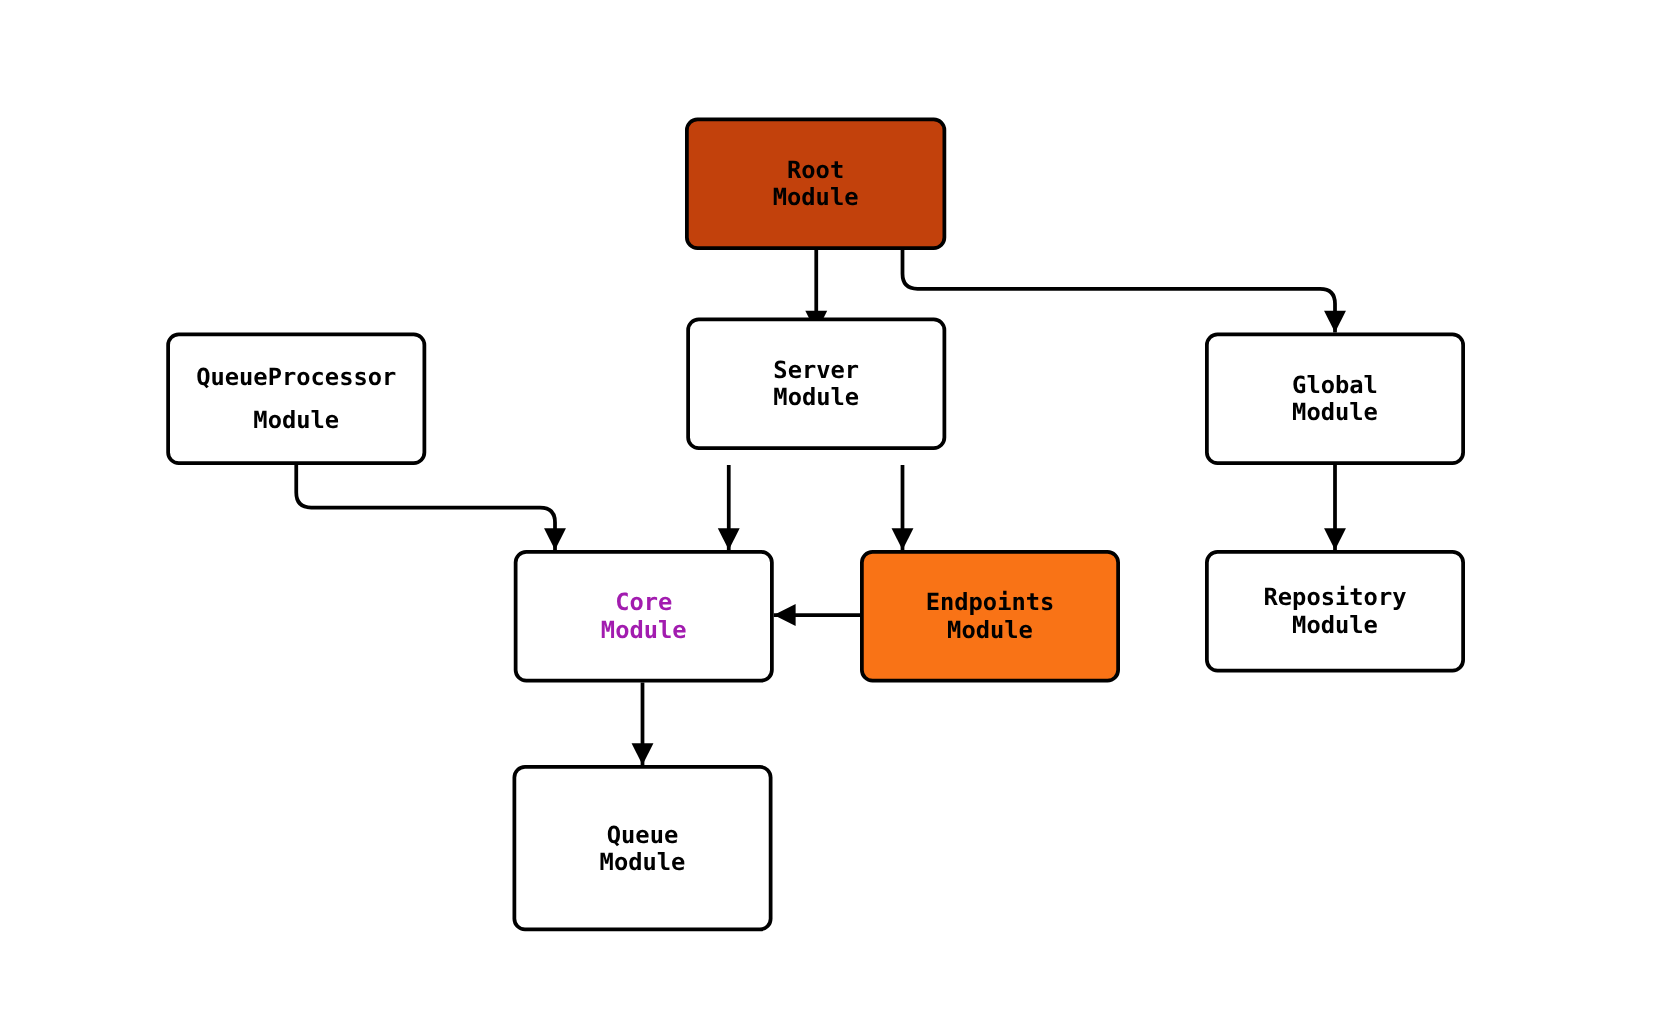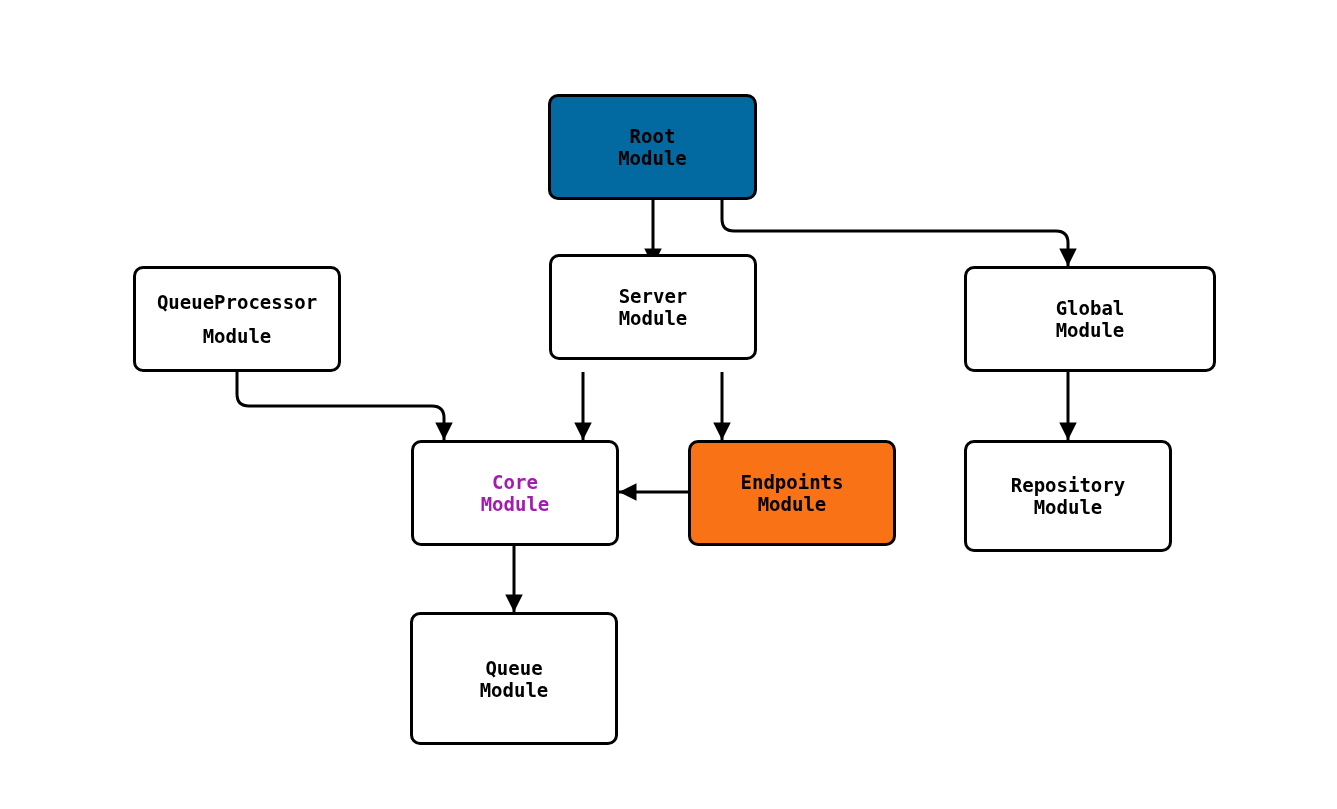--- a/index.html
+++ b/index.html
@@ -62,45 +62,45 @@
         <path class="edge" d="M722,200 L722,219 Q722,231 734,231 L1056,231 Q1068,231 1068,243 L1068,266" stroke="#000000" stroke-width="3" marker-end="url(#arrowhead)"></path>
         <path class="edge" d="M237,372 L237,394 Q237,406 249,406 L432,406 Q444,406 444,418 L444,440" stroke="#000000" stroke-width="3" marker-end="url(#arrowhead)"></path>
         <path class="edge" d="M583,372 L583,440" stroke="#000000" stroke-width="3" marker-end="url(#arrowhead)"></path>
         <path class="edge" d="M722,372 L722,440" stroke="#000000" stroke-width="3" marker-end="url(#arrowhead)"></path>
         <path class="edge" d="M688,492 L619,492" stroke="#000000" stroke-width="3" marker-end="url(#arrowhead)"></path>
         <path class="edge" d="M1068,372 L1068,440" stroke="#000000" stroke-width="3" marker-end="url(#arrowhead)"></path>
         <path class="edge" d="M514,546 L514,612" stroke="#000000" stroke-width="3" marker-end="url(#arrowhead)"></path>
       </g>
   </svg>
   <div>
-      <div class="node" style="left: 548px; top: 94px; width: 209px; height: 106px; background: #0369a1; border: 3px solid rgb(0, 0, 0); border-radius: 10px; color: rgb(0, 0, 0);">
+      <div class="node" style="left: 548px; top: 94px; width: 209px; height: 106px; background: #c2410c; border: 3px solid rgb(0, 0, 0); border-radius: 10px; color: rgb(0, 0, 0);">
         <div class="node-line">Root</div>
         <div class="node-line">Module</div>
       </div>
       <div class="node" style="left: 133px; top: 266px; width: 208px; height: 106px; background: rgb(255, 255, 255); border: 3px solid rgb(0, 0, 0); border-radius: 10px; color: rgb(0, 0, 0); gap: 12px;">
         <div class="node-line">QueueProcessor</div>
         <div class="node-line">Module</div>
       </div>
       <div class="node" style="left: 549px; top: 254px; width: 208px; height: 106px; background: rgb(255, 255, 255); border: 3px solid rgb(0, 0, 0); border-radius: 10px; color: rgb(0, 0, 0);">
         <div class="node-line">Server</div>
         <div class="node-line">Module</div>
       </div>
-      <div class="node" style="left: 964px; top: 266px; width: 252px; height: 106px; background: rgb(255, 255, 255); border: 3px solid rgb(0, 0, 0); border-radius: 10px; color: rgb(0, 0, 0);">
+      <div class="node" style="left: 964px; top: 266px; width: 208px; height: 106px; background: rgb(255, 255, 255); border: 3px solid rgb(0, 0, 0); border-radius: 10px; color: rgb(0, 0, 0);">
         <div class="node-line">Global</div>
         <div class="node-line">Module</div>
       </div>
       <div class="node" style="left: 411px; top: 440px; width: 208px; height: 106px; background: rgb(255, 255, 255); border: 3px solid rgb(0, 0, 0); border-radius: 10px; color: #a21caf; justify-content: center;">
         <div class="node-line">Core</div>
         <div class="node-line">Module</div>
       </div>
       <div class="node" style="left: 688px; top: 440px; width: 208px; height: 106px; background: #f97316; border: 3px solid rgb(0, 0, 0); border-radius: 10px; color: rgb(0, 0, 0);">
         <div class="node-line">Endpoints</div>
         <div class="node-line">Module</div>
       </div>
-      <div class="node" style="left: 964px; top: 440px; width: 208px; height: 112px; background: rgb(255, 255, 255); border: 3px solid rgb(0, 0, 0); border-radius: 10px; color: rgb(0, 0, 0);">
+      <div class="node" style="left: 964px; top: 440px; width: 208px; height: 98px; background: rgb(255, 255, 255); border: 3px solid rgb(0, 0, 0); border-radius: 10px; color: rgb(0, 0, 0);">
         <div class="node-line">Repository</div>
         <div class="node-line">Module</div>
       </div>
       <div class="node" style="left: 410px; top: 612px; width: 208px; height: 133px; background: rgb(255, 255, 255); border: 3px solid rgb(0, 0, 0); border-radius: 10px; color: rgb(0, 0, 0);">
         <div class="node-line">Queue</div>
         <div class="node-line">Module</div>
       </div>
     </div>
 </div>
 

